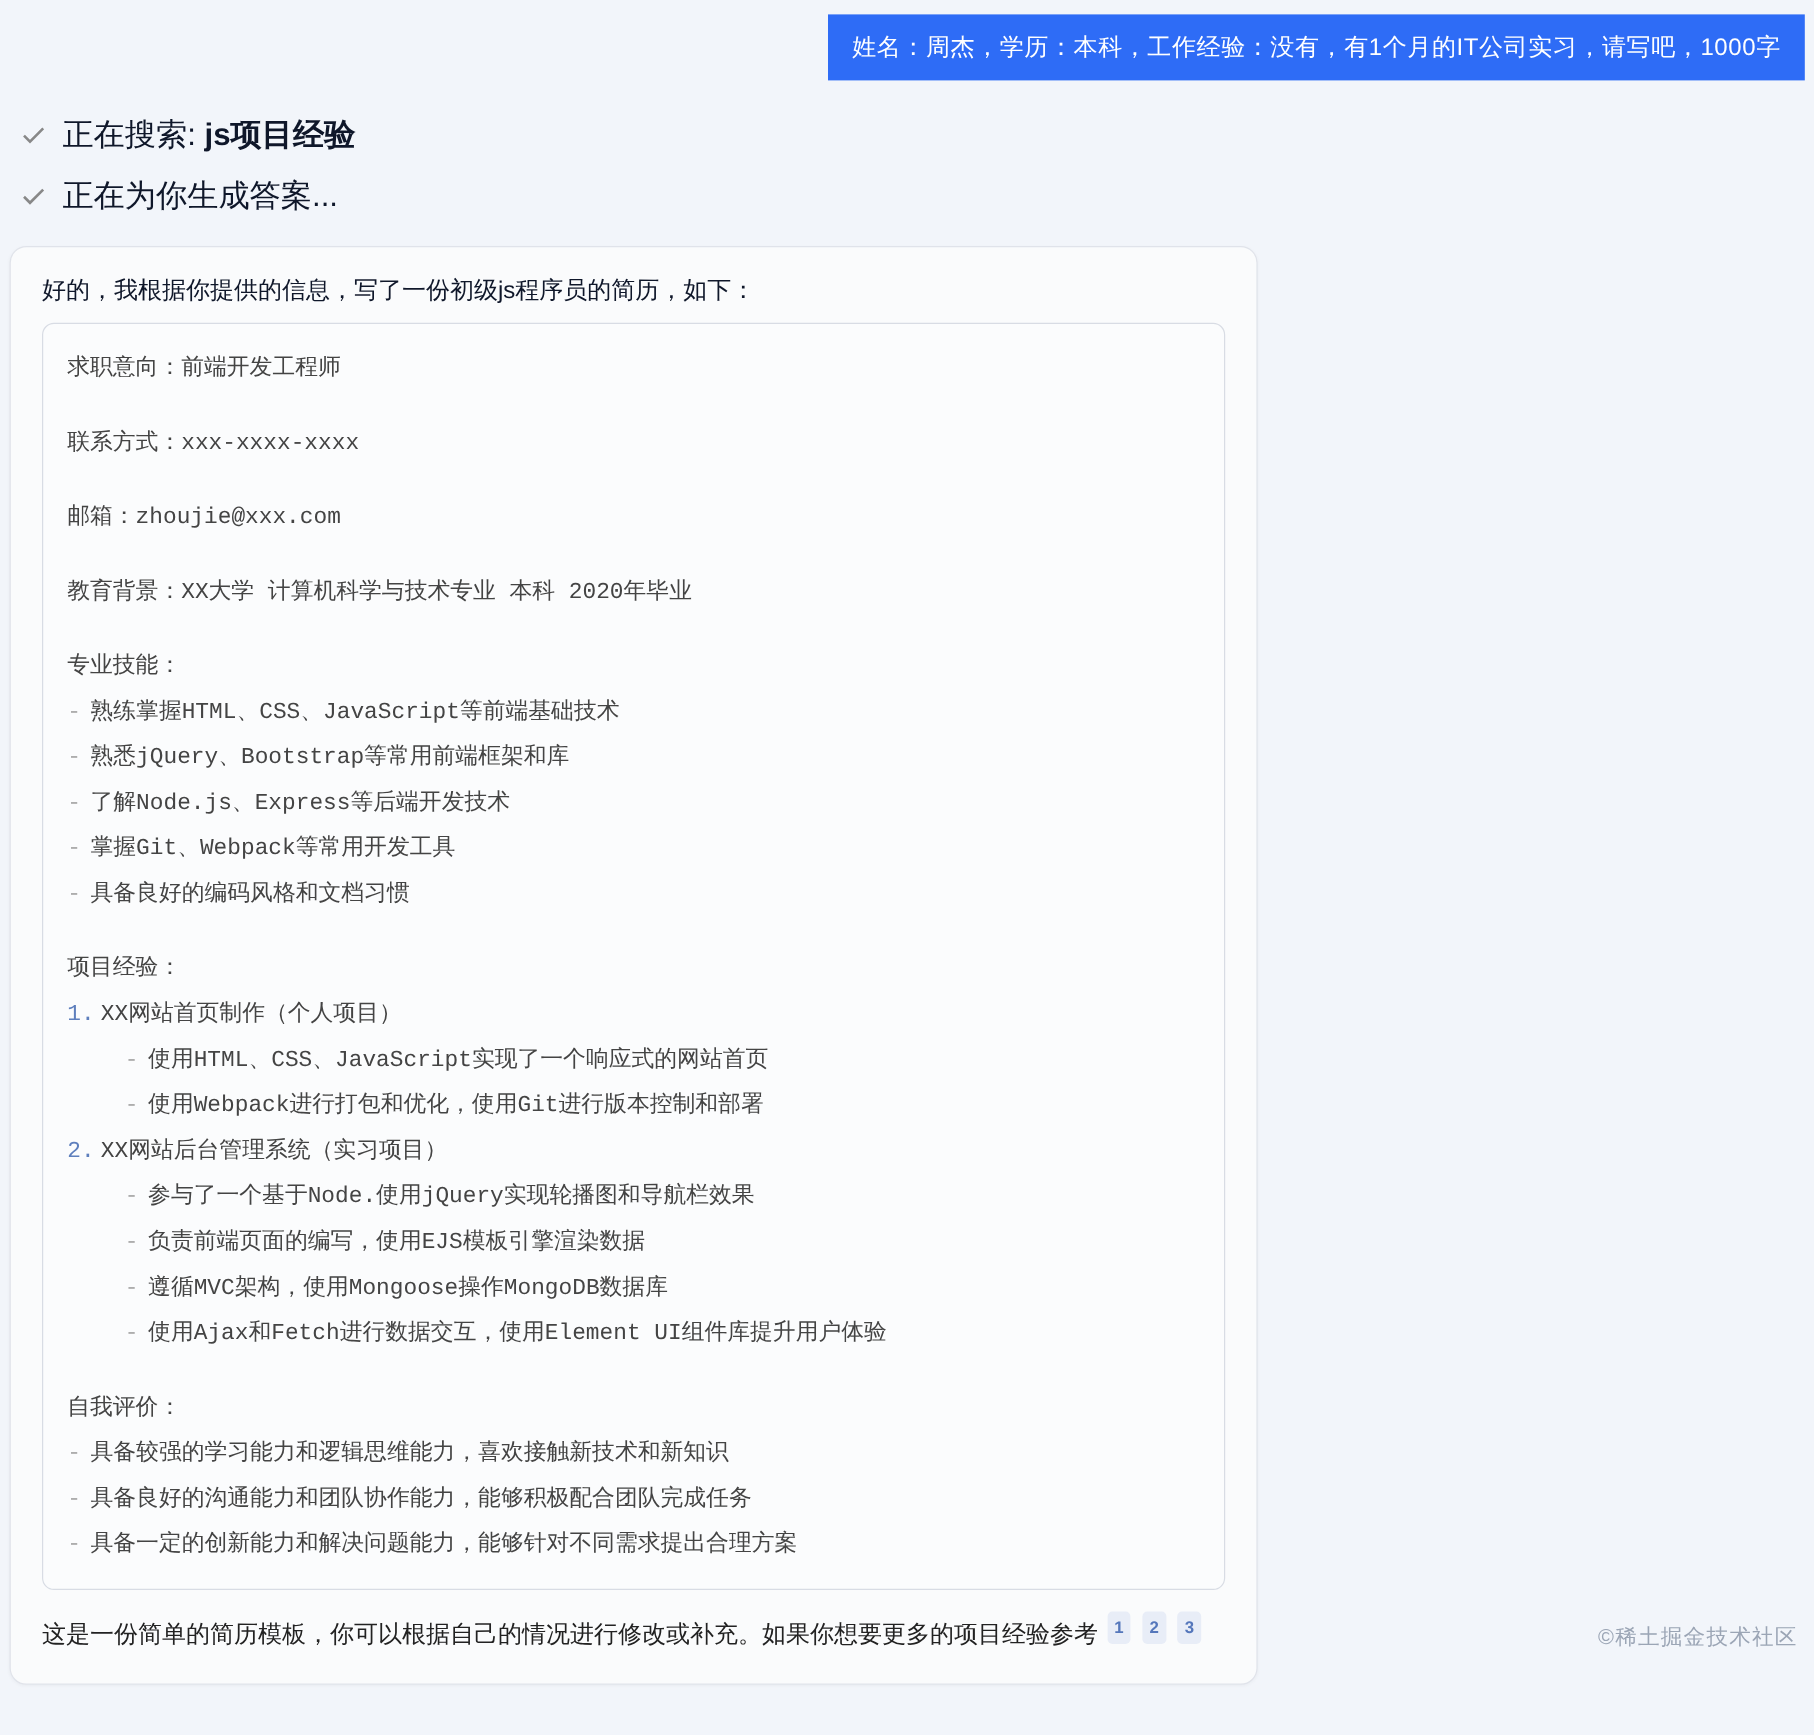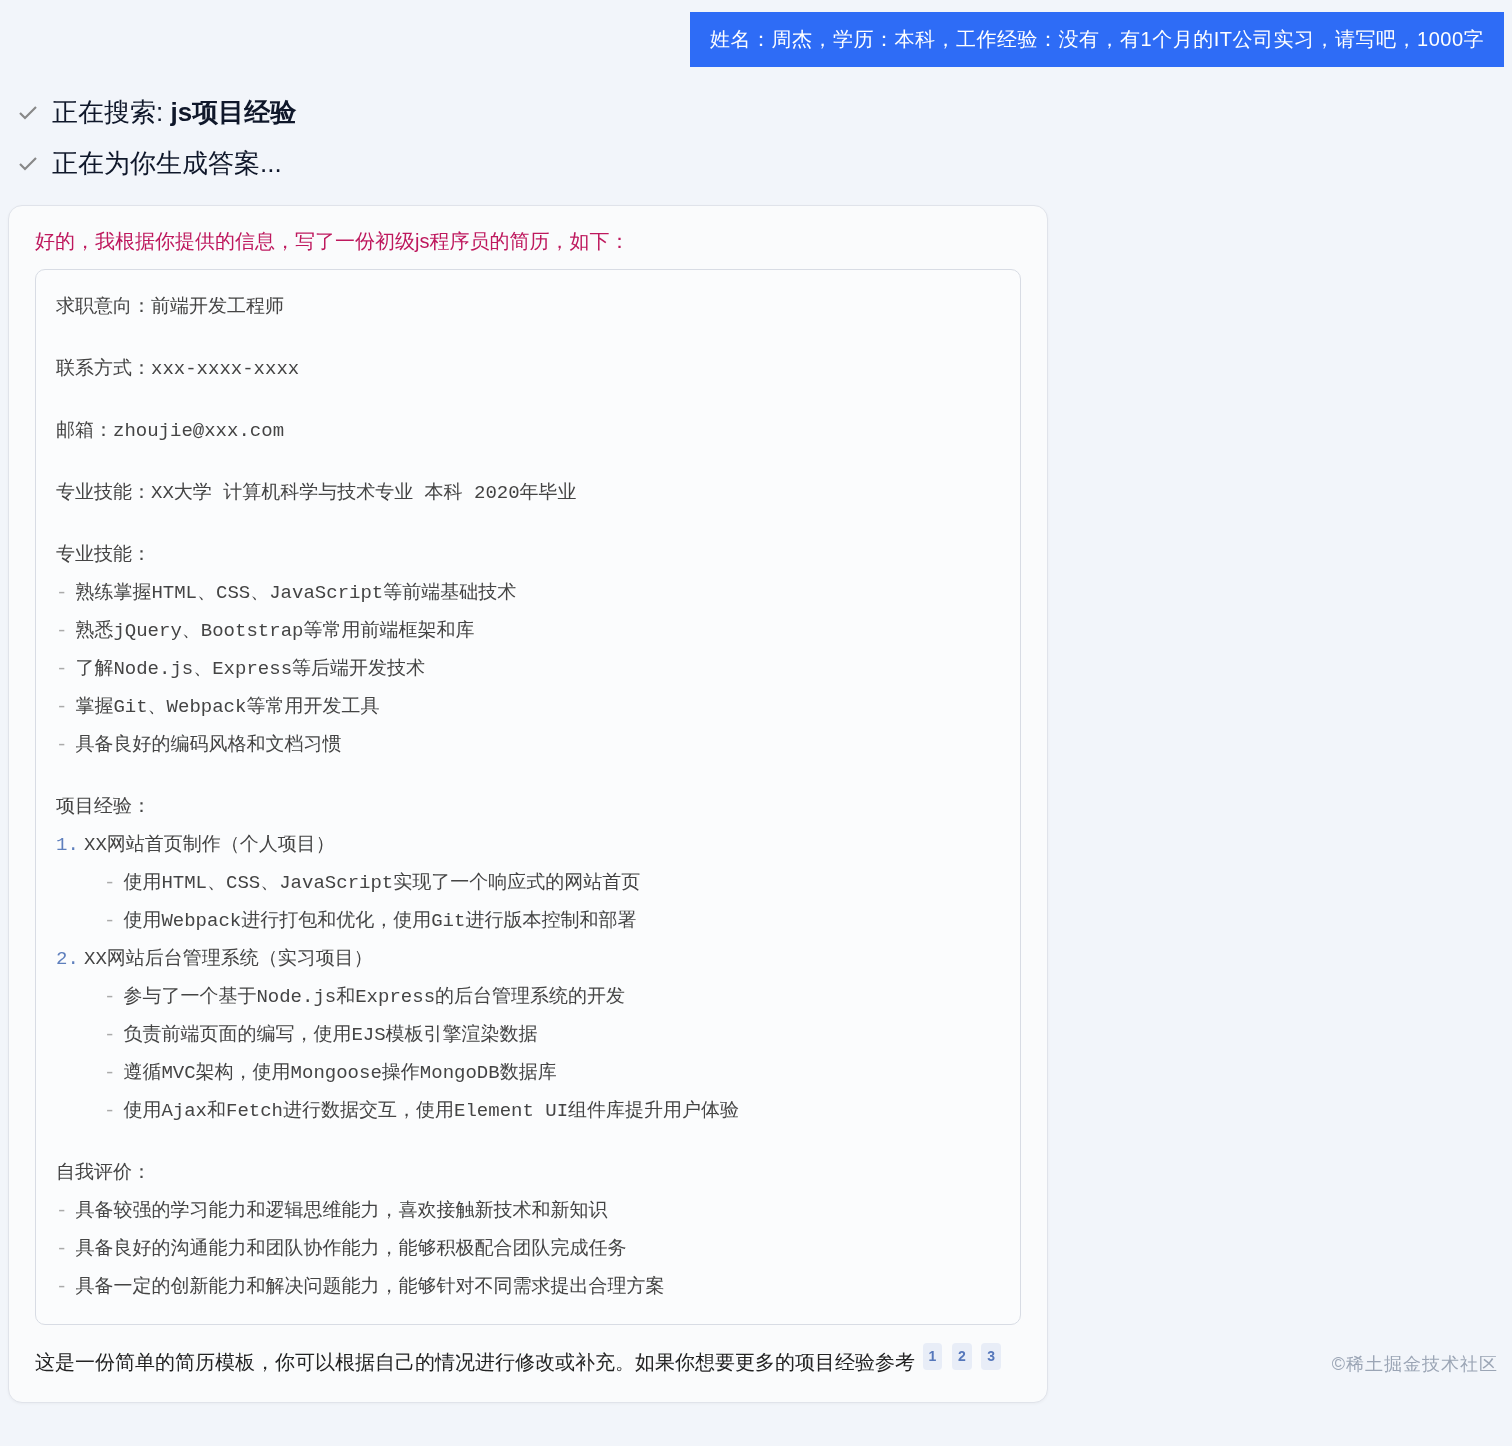--- a/index.html
+++ b/index.html
@@ -53,21 +53,21 @@
   background: #fafbfc;
   border: 1px solid #e0e3ea;
   border-radius: 14px;
   padding: 22px 26px;
   margin-top: 24px;
   max-width: 1040px;
   box-shadow: 0 1px 3px rgba(0,0,0,0.04);
 }
 .intro-text {
   font-size: 20px;
-  color: #be185d;
+  color: #0f172a;
   margin-bottom: 14px;
 }
 .resume-box {
   border: 1px solid #d8dce4;
   border-radius: 10px;
   padding: 18px 20px;
   background: #fbfcfd;
   font-family: "SimSun", "宋体", "Courier New", monospace;
   font-size: 19px;
   color: #444;
@@ -168,21 +168,21 @@
       <div class="resume-block">
           <div class="resume-line">求职意向：前端开发工程师</div>
         </div>
       <div class="resume-block">
           <div class="resume-line">联系方式：xxx-xxxx-xxxx</div>
         </div>
       <div class="resume-block">
           <div class="resume-line">邮箱：zhoujie@xxx.com</div>
         </div>
       <div class="resume-block">
-          <div class="resume-line">专业技能：XX大学 计算机科学与技术专业 本科 2020年毕业</div>
+          <div class="resume-line">教育背景：XX大学 计算机科学与技术专业 本科 2020年毕业</div>
         </div>
 
       <div class="resume-block">
         <div class="resume-line">专业技能：</div>
         <div class="dash-item">
             <span>熟练掌握HTML、CSS、JavaScript等前端基础技术</span>
           </div>
         <div class="dash-item">
             <span>熟悉jQuery、Bootstrap等常用前端框架和库</span>
           </div>
@@ -207,21 +207,21 @@
             <span>使用HTML、CSS、JavaScript实现了一个响应式的网站首页</span>
           </div>
         <div class="sub-item">
             <span>使用Webpack进行打包和优化，使用Git进行版本控制和部署</span>
           </div>
         <div class="num-item">
             <span class="num-marker">2.</span>
             <span>XX网站后台管理系统（实习项目）</span>
           </div>
         <div class="sub-item">
-            <span>参与了一个基于Node.js和Express的后台管理系统的开发</span>
+            <span>参与了一个基于Node.使用jQuery实现轮播图和导航栏效果</span>
           </div>
         <div class="sub-item">
             <span>负责前端页面的编写，使用EJS模板引擎渲染数据</span>
           </div>
         <div class="sub-item">
             <span>遵循MVC架构，使用Mongoose操作MongoDB数据库</span>
           </div>
         <div class="sub-item">
             <span>使用Ajax和Fetch进行数据交互，使用Element UI组件库提升用户体验</span>
           </div>

